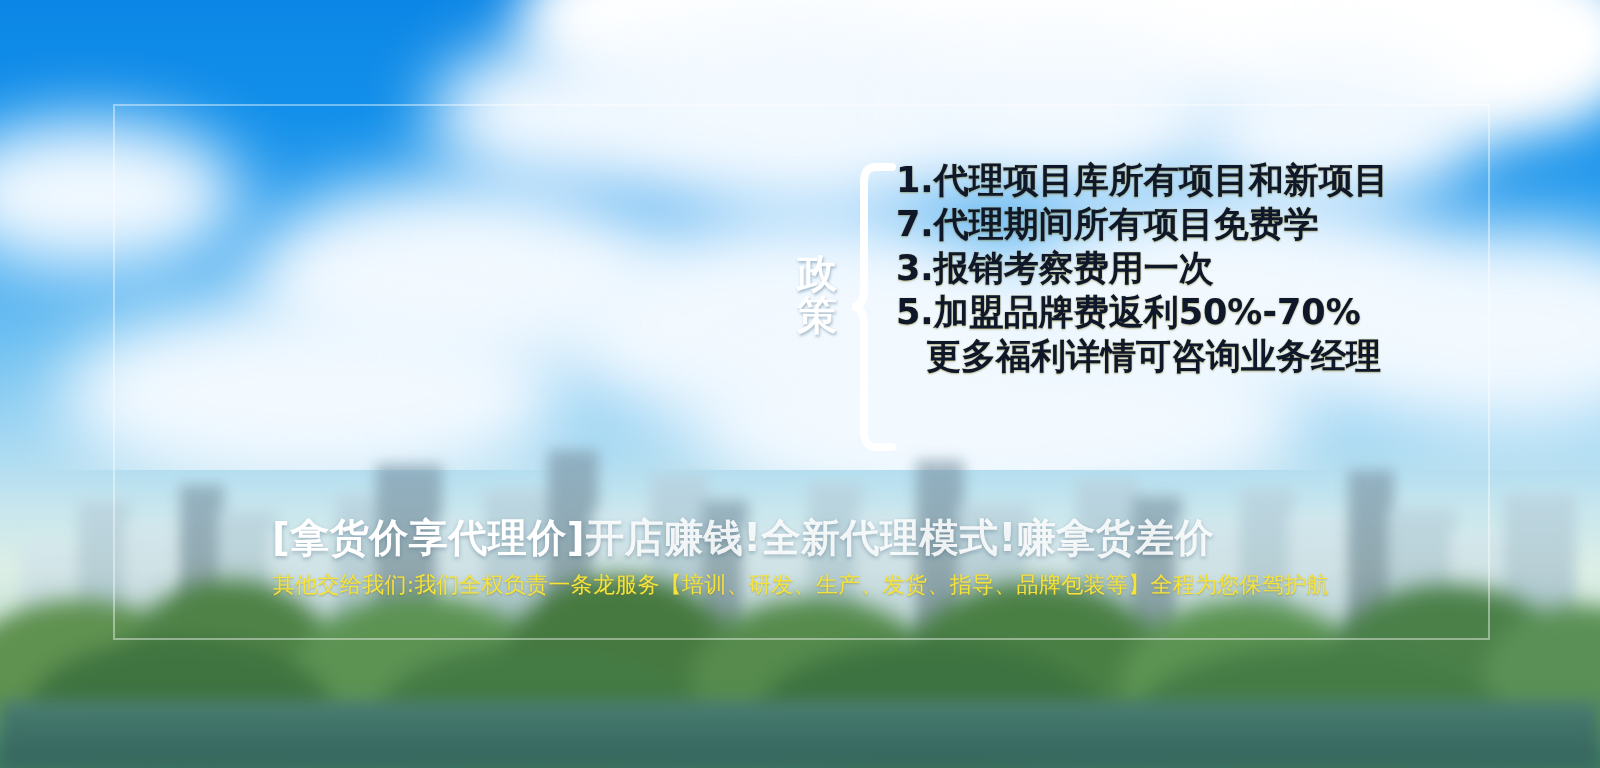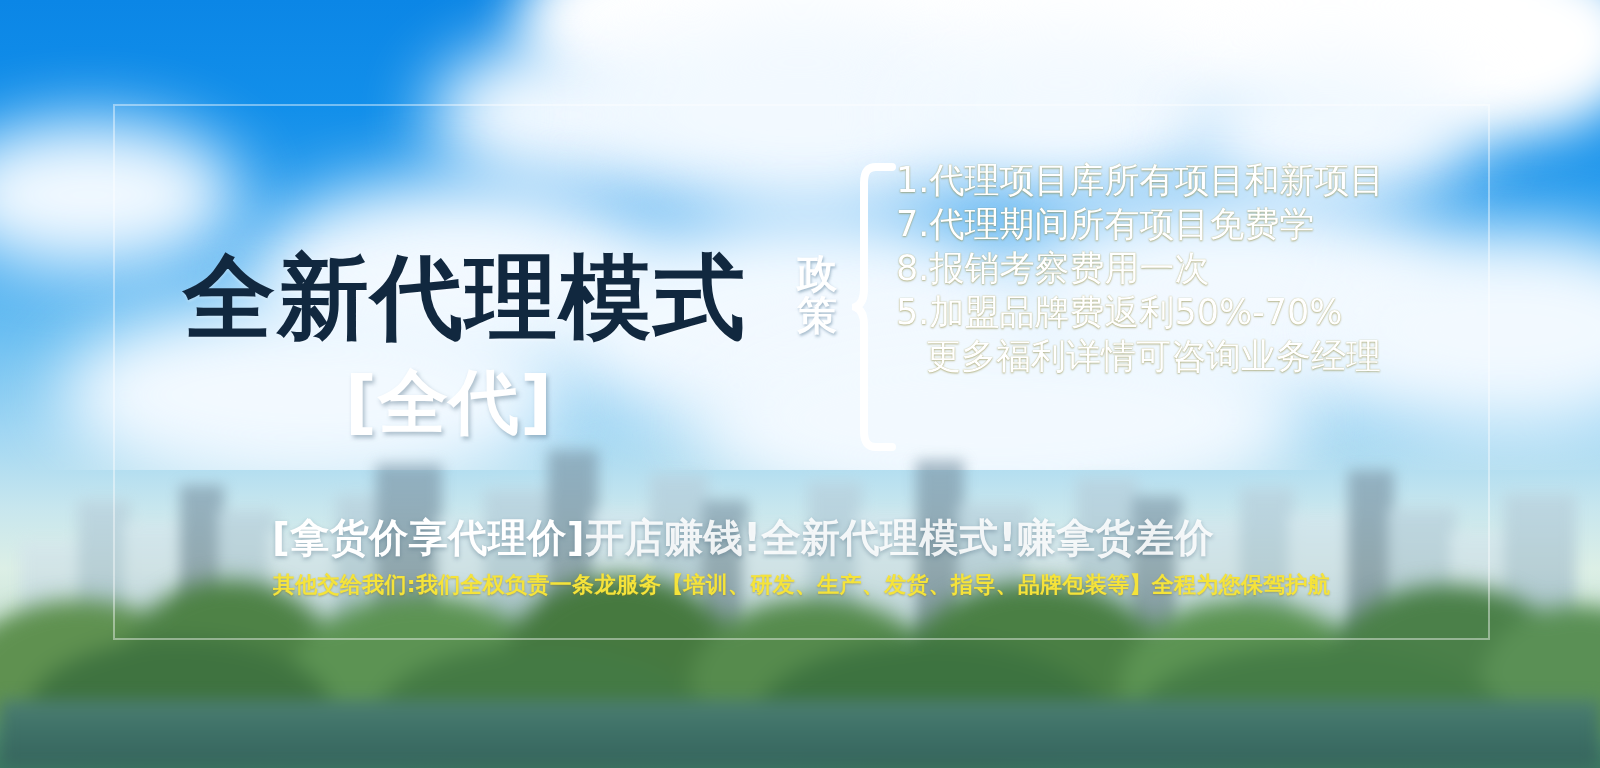--- a/index.html
+++ b/index.html
@@ -88,22 +88,22 @@
     text-align:center;
   }
   .policy-label span{display:block;}
   .brace{
     position:absolute;left:852px;top:163px;width:44px;height:288px;
   }
 
   
   .policy-list{
     position:absolute;left:896px;top:158px;
-    font-size:35px;font-weight:normal;line-height:44px;
-    color:#ffffff;
+    font-size:35px;font-weight:bold;line-height:44px;
+    color:#0f172a;
     font-family:"DejaVu Sans","Liberation Sans",sans-serif;
     text-shadow:0 1px 2px rgba(120,110,20,.45), 0 0 1px rgba(150,130,20,.5);
     white-space:nowrap;
   }
   .policy-list li{list-style:none;}
   .policy-list ul{margin:0;padding:0;}
   .policy-note{padding-left:30px;}
 
   
   .tagline{
@@ -112,21 +112,21 @@
     font-family:"DejaVu Sans","Liberation Sans",sans-serif;
     color:#ffffff;
     text-shadow:0 2px 4px rgba(70,100,120,.40);
     letter-spacing:.5px;
   }
   .tagline .strong{font-weight:bold;color:#ffffff;}
   .tagline .light{font-weight:bold;color:rgba(255,255,255,.88);}
 
   .subtagline{
     position:absolute;left:273px;top:574px;
-    font-size:22px;font-weight:bold;line-height:1;white-space:nowrap;
+    font-size:22px;font-weight:normal;line-height:1;white-space:nowrap;
     font-family:"DejaVu Sans","Liberation Sans",sans-serif;
     color:#f5e33a;
     text-shadow:0 1px 2px rgba(120,110,30,.45);
     letter-spacing:.3px;
   }
 </style>
 </head>
 <body>
 
 <div id="banner">
@@ -196,39 +196,37 @@
     <div class="bush" style="left:1480px;top:45px;  width:200px; height:130px; background:#5a9055;"></div>
     <div class="bush" style="left:30px;  top:80px;  width:300px; height:110px; background:#3f7340;"></div>
     <div class="bush" style="left:380px; top:85px;  width:320px; height:110px; background:#447a44;"></div>
     <div class="bush" style="left:760px; top:82px;  width:340px; height:115px; background:#3d7340;"></div>
     <div class="bush" style="left:1140px;top:86px;  width:360px; height:110px; background:#457c46;"></div>
   </div>
   <div class="water"></div>
 
   <div class="frame"></div>
 
-  <div class="headline">全新代理模式</div>
-  <div class="subhead">[全代]</div>
 
   <div class="policy-label">
     <span>政</span>
     <span>策</span>
   </div>
 
   <div class="brace">
     <svg width="44" height="288" viewBox="0 0 44 288" fill="none" xmlns="http://www.w3.org/2000/svg">
       <path d="M40 4 H24 C15 4 12 10 12 20 V126 C12 136 9 142 3 144 C9 146 12 152 12 162 V268 C12 278 15 284 24 284 H40" stroke="#ffffff" stroke-width="8" stroke-linecap="round" stroke-linejoin="round"></path>
     </svg>
   </div>
 
   <div class="policy-list">
     <ul>
       <li>1.代理项目库所有项目和新项目</li>
       <li>7.代理期间所有项目免费学</li>
-      <li>8.报销考察费用一次</li>
+      <li>3.报销考察费用一次</li>
       <li>5.加盟品牌费返利50%-70%</li>
       <li class="policy-note">更多福利详情可咨询业务经理</li>
     </ul>
   </div>
 
   <div class="tagline">
     <span class="strong">[拿货价享代理价]</span><span class="light">开店赚钱!全新代理模式!赚拿货差价</span>
   </div>
 
   <div class="subtagline">其他交给我们:我们全权负责一条龙服务【培训、研发、生产、发货、指导、品牌包装等】全程为您保驾护航</div>

